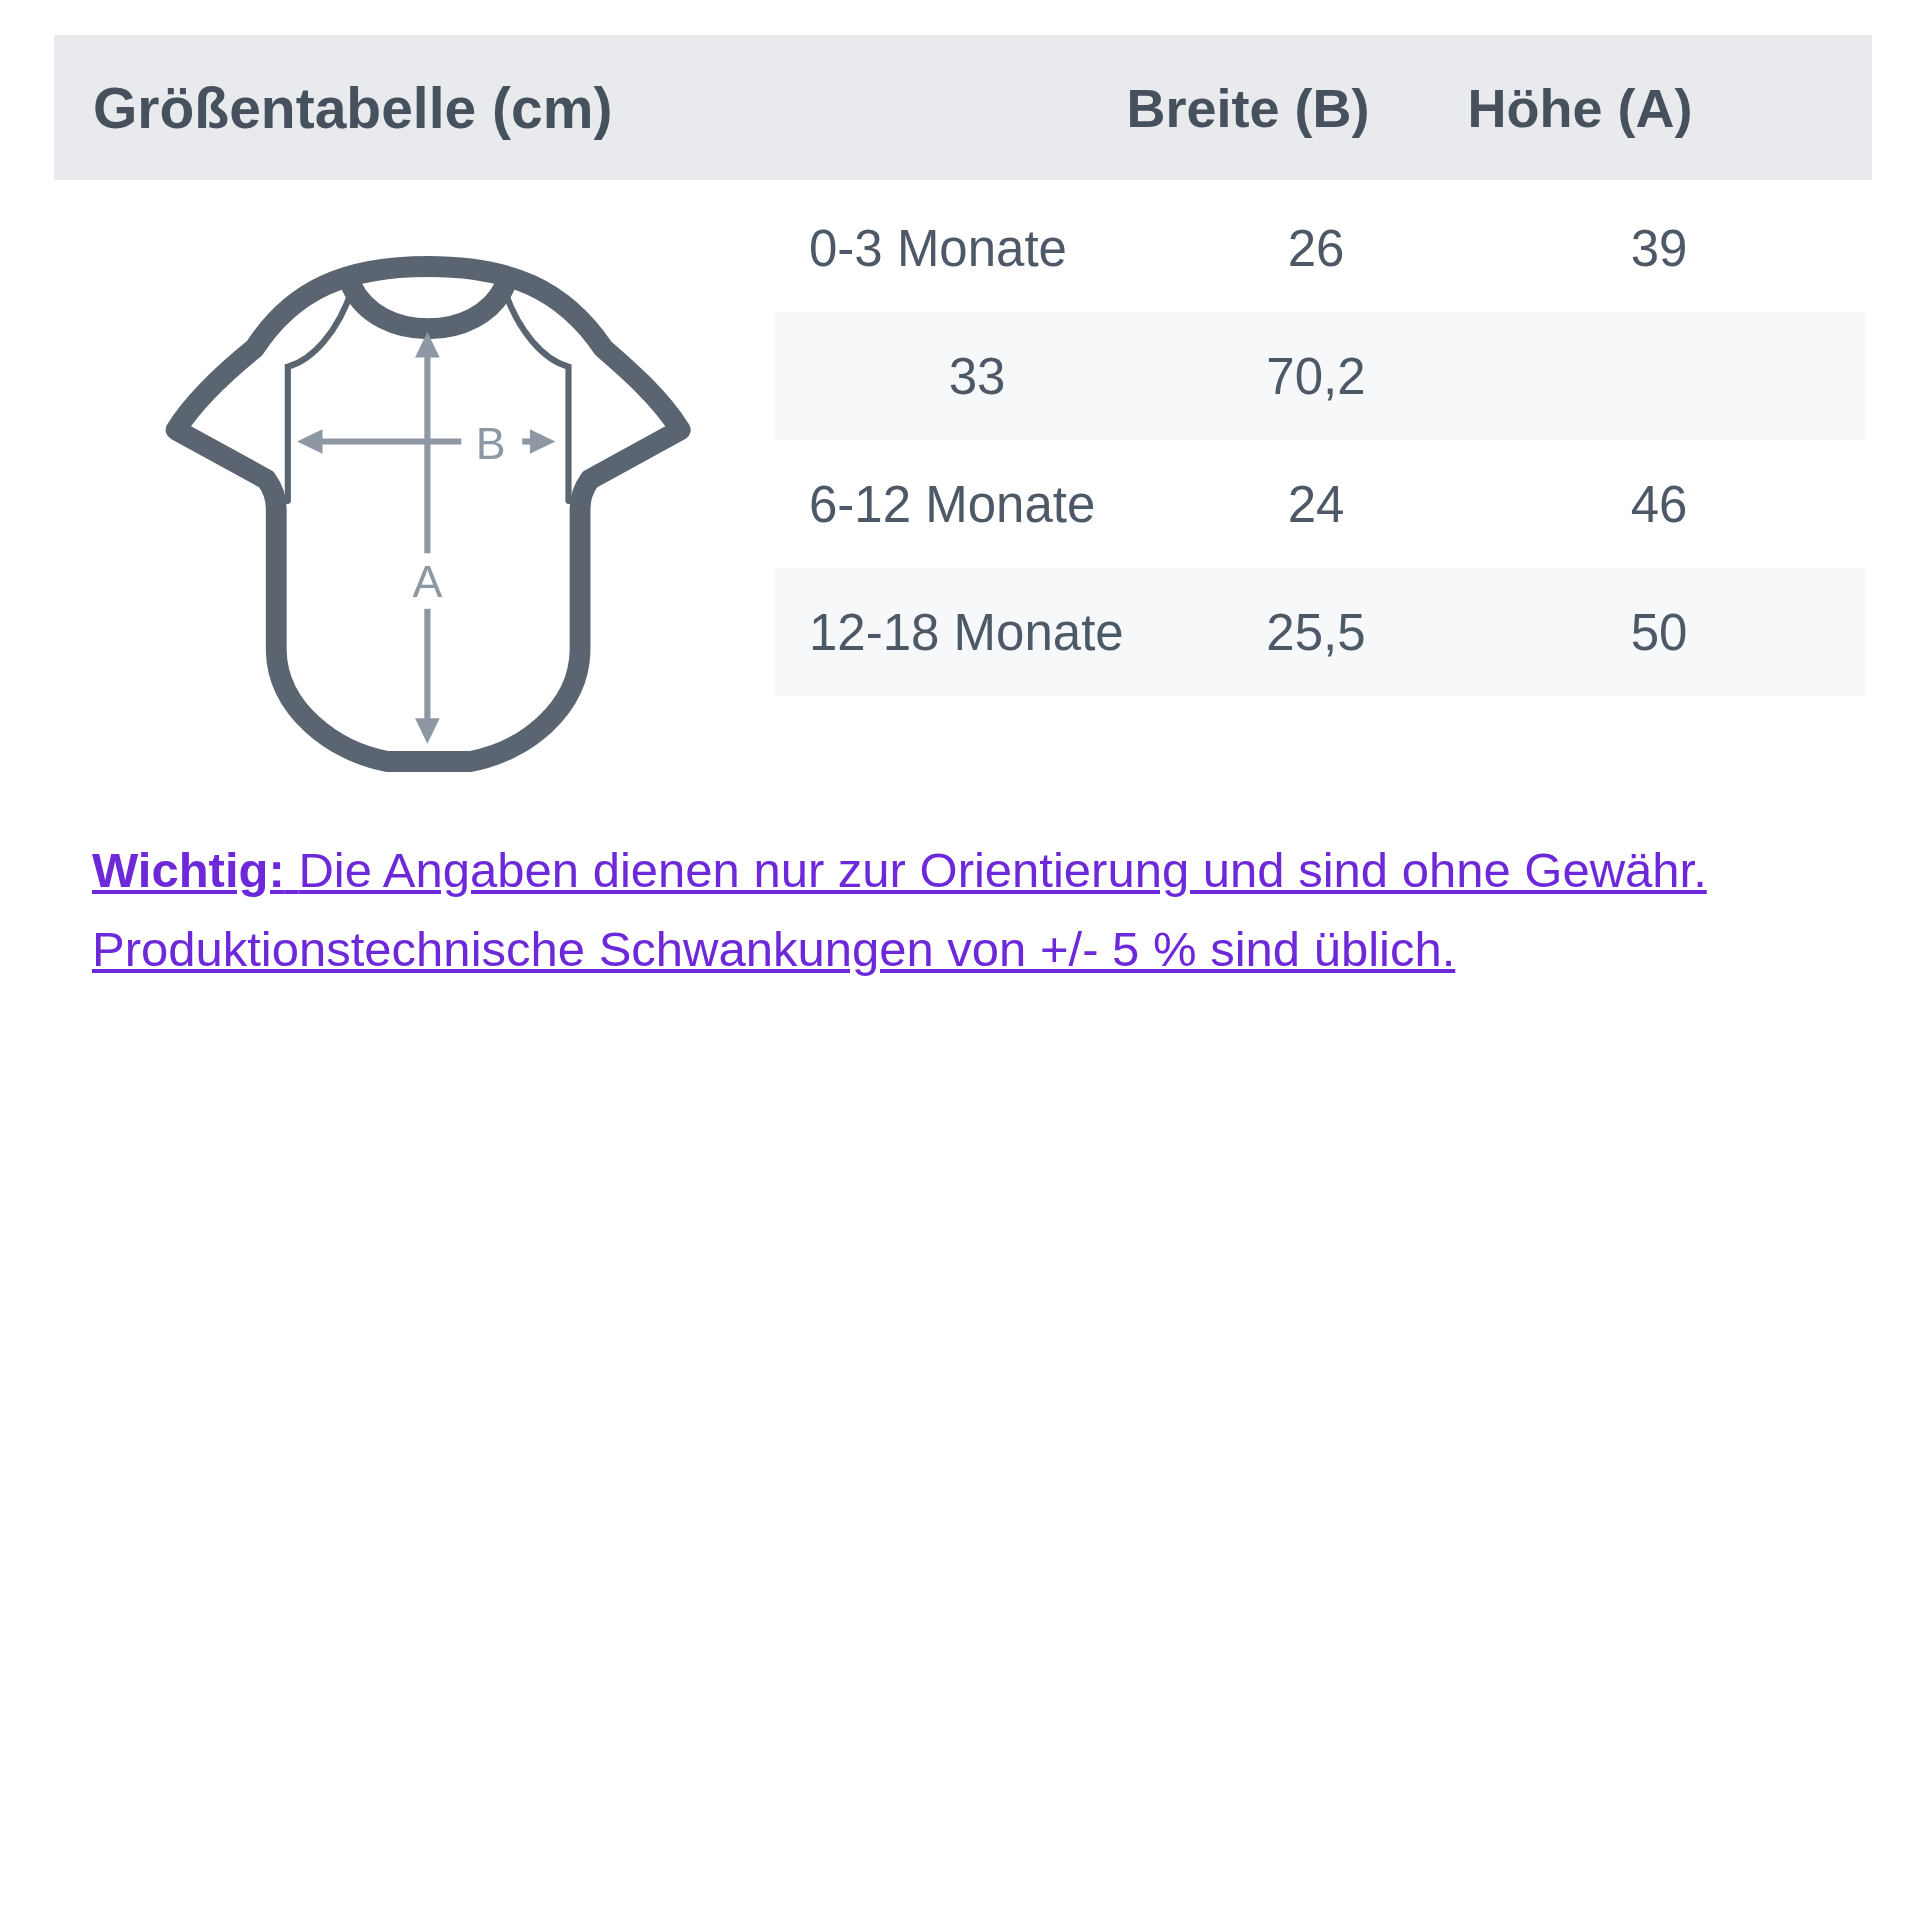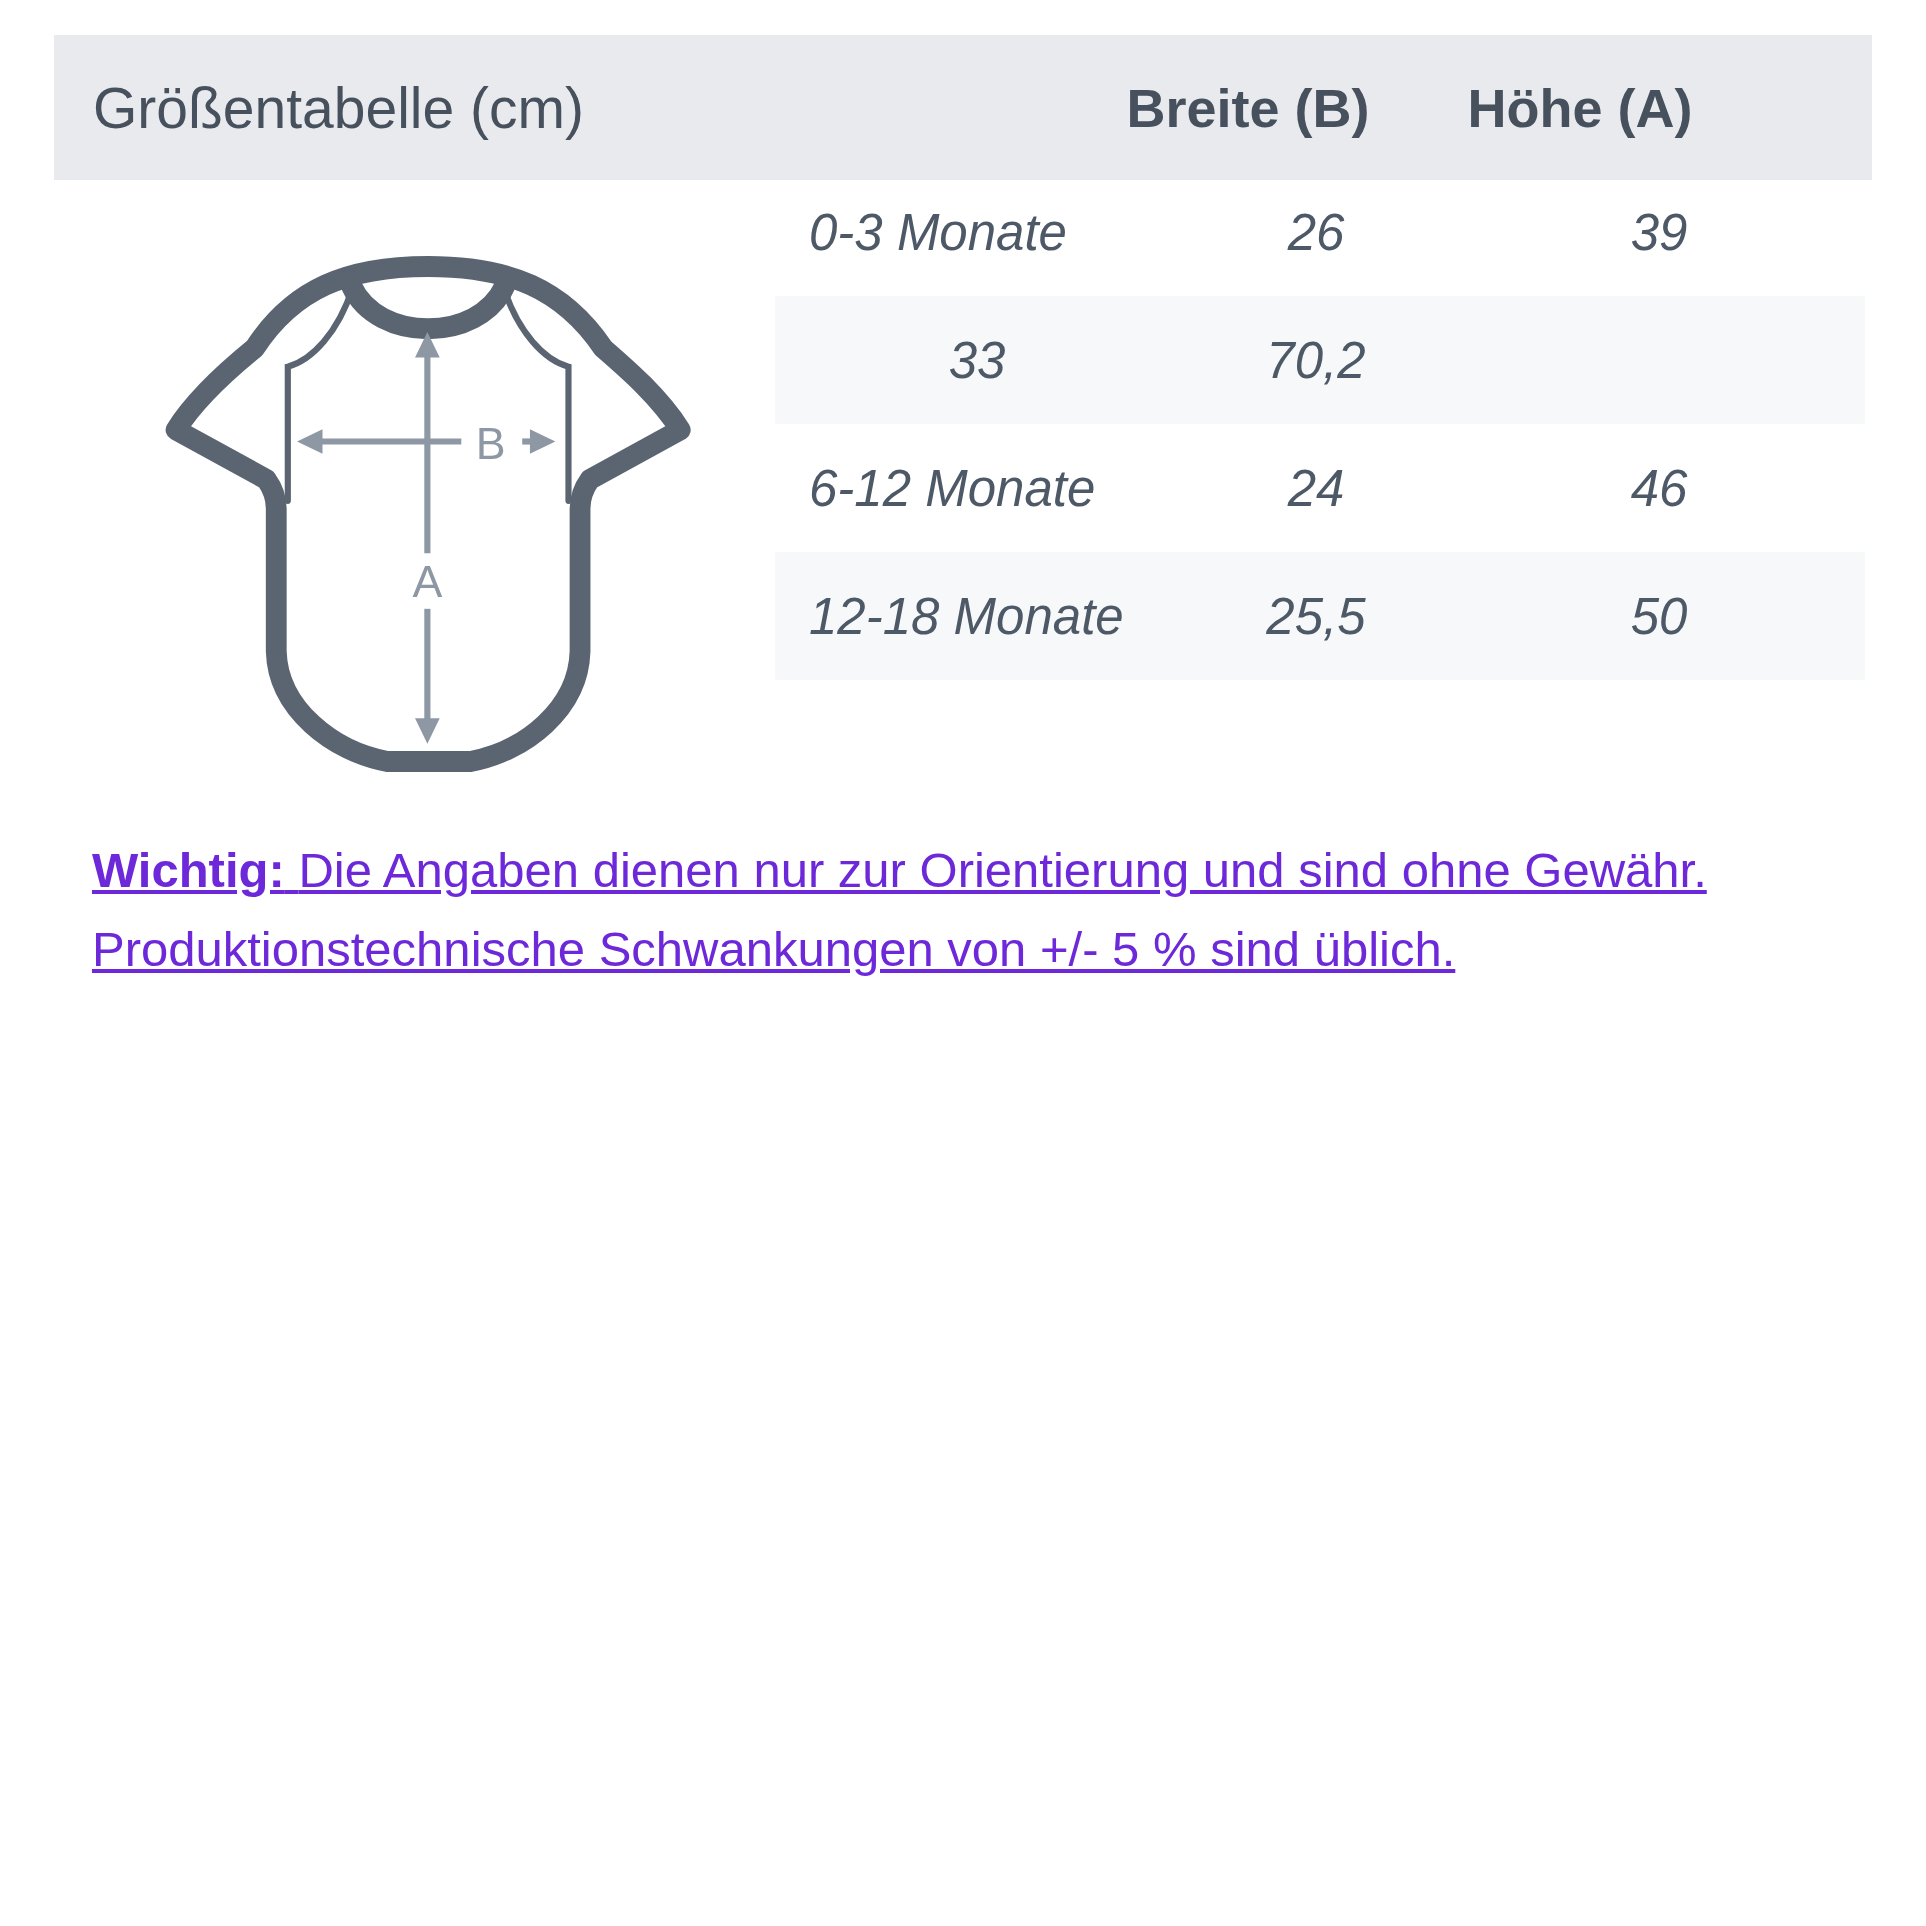--- a/index.html
+++ b/index.html
@@ -2,28 +2,28 @@
 <html style="font-size:12.3px"><head>
 <meta charset="utf-8">
 <style>
   html,body{margin:0;padding:0;background:#ffffff;}
   body{width:1926px;height:1926px;font-family:"Liberation Sans",sans-serif;}
   .canvas{position:relative;width:1926px;height:1926px;background:#ffffff;overflow:hidden;}
 
   
   .header-bar{position:absolute;left:54px;top:35px;width:1818px;height:145px;
     background:#e8eaed;display:flex;align-items:center;}
-  .title{padding-left:39px;font-size:57px;font-weight:normal;color:#47515e;white-space:nowrap;}
+  .title{padding-left:39px;font-size:57px;font-weight:bold;color:#47515e;white-space:nowrap;}
   .col-head{position:absolute;top:50%;transform:translate(-50%,-50%);
     font-size:54px;font-weight:bold;color:#47515e;white-space:nowrap;}
   .col-head.b{left:1194px;}
   .col-head.a{left:1526px;}
 
   
-  .size-table{position:absolute;left:775px;top:168px;width:1090px;font-style:italic;}
+  .size-table{position:absolute;left:775px;top:184px;width:1090px;}
   .trow{height:128px;display:grid;grid-template-columns:370px 308px auto;
     align-items:center;padding-left:34px;box-sizing:border-box;
     font-size:51px;color:#4e5967;}
   .trow.alt{background:#f7f8fa;}
   .trow .num{text-align:center;padding-right:34px;}
 
   
   .diagram{position:absolute;left:139px;top:231px;width:586px;height:586px;}
 
   

